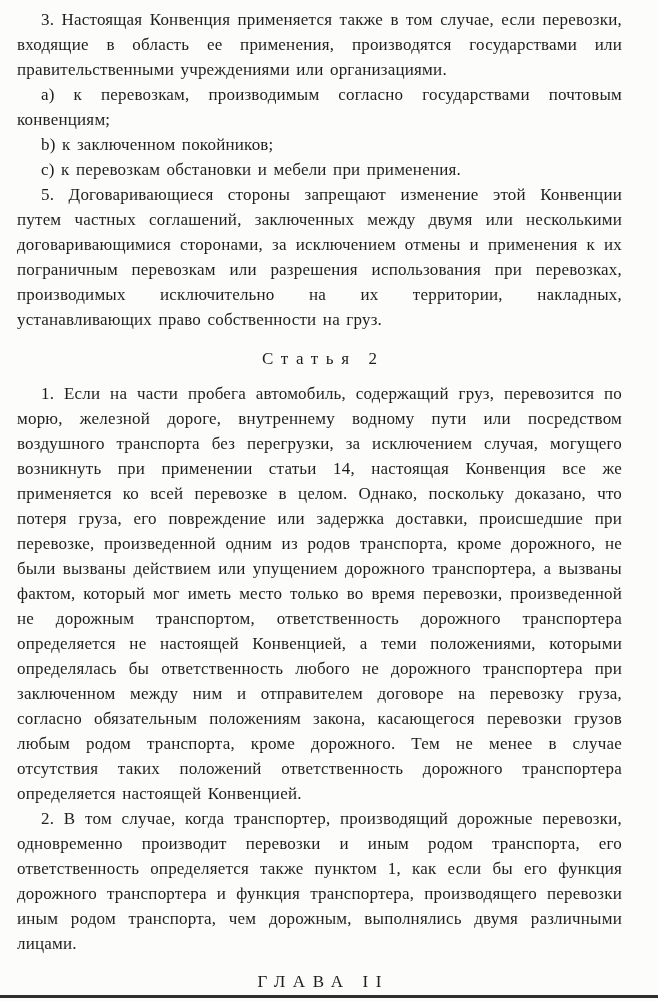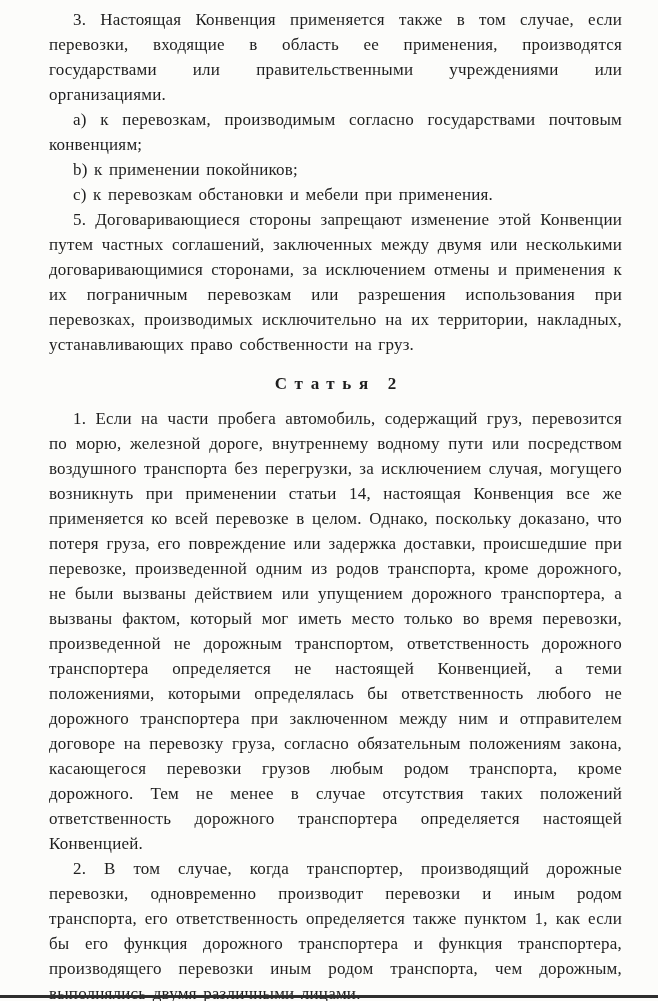--- a/index.html
+++ b/index.html
@@ -5,41 +5,41 @@
   html, body {
     margin: 0;
     padding: 0;
     background: #fcfcfa;
   }
   .page {
     position: relative;
     width: 658px;
     height: 1001px;
     box-sizing: border-box;
-    padding: 7px 36px 0 49px;
+    padding: 7px 36px 0 17px;
     overflow: hidden;
     background: #fcfcfa;
     font-family: "Liberation Serif", "DejaVu Serif", serif;
     font-size: 17px;
     line-height: 25px;
     color: #1e1e1e;
   }
   .body-para {
     margin: 0;
     text-align: justify;
     text-indent: 24px;
     word-spacing: 2px;
     letter-spacing: 0.2px;
   }
   .article-heading {
     text-align: center;
     letter-spacing: 0.45em;
     text-indent: 0.45em;
     margin: 14px 0 10px 0;
-    font-weight: bold;
+    font-weight: normal;
     font-size: 17px;
   }
   .chapter-heading {
     text-align: center;
     letter-spacing: 0.45em;
     text-indent: 0.45em;
     margin: 13px 0 0 0;
     font-weight: normal;
     font-size: 17px;
   }
@@ -55,21 +55,21 @@
 </head>
 <body>
 
 <div class="page">
 
   <p class="body-para">3. Настоящая Конвенция применяется также в том случае, если перевозки, входящие в область ее применения, производятся государствами или правительственными учреждениями или организациями.</p>
 
 
   <p class="body-para">a) к перевозкам, производимым согласно государствами почтовым конвенциям;</p>
 
-  <p class="body-para">b) к применении покойников;</p>
+  <p class="body-para">b) к заключенном покойников;</p>
 
   <p class="body-para">c) к перевозкам обстановки и мебели при применения.</p>
 
   <p class="body-para">5. Договаривающиеся стороны запрещают изменение этой Конвенции путем частных соглашений, заключенных между двумя или несколькими договаривающимися сторонами, за исключением отмены и применения к их пограничным перевозкам или разрешения использования при перевозках, производимых исключительно на их территории, накладных, устанавливающих право собственности на груз.</p>
 
   <div class="article-heading">Статья 2</div>
 
   <p class="body-para">1. Если на части пробега автомобиль, содержащий груз, перевозится по морю, железной дороге, внутреннему водному пути или посредством воздушного транспорта без перегрузки, за исключением случая, могущего возникнуть при применении статьи 14, настоящая Конвенция все же применяется ко всей перевозке в целом. Однако, поскольку доказано, что потеря груза, его повреждение или задержка доставки, происшедшие при перевозке, произведенной одним из родов транспорта, кроме дорожного, не были вызваны действием или упущением дорожного транспортера, а вызваны фактом, который мог иметь место только во время перевозки, произведенной не дорожным транспортом, ответственность дорожного транспортера определяется не настоящей Конвенцией, а теми положениями, которыми определялась бы ответственность любого не дорожного транспортера при заключенном между ним и отправителем договоре на перевозку груза, согласно обязательным положениям закона, касающегося перевозки грузов любым родом транспорта, кроме дорожного. Тем не менее в случае отсутствия таких положений ответственность дорожного транспортера определяется настоящей Конвенцией.</p>
 
   <p class="body-para">2. В том случае, когда транспортер, производящий дорожные перевозки, одновременно производит перевозки и иным родом транспорта, его ответственность определяется также пунктом 1, как если бы его функция дорожного транспортера и функция транспортера, производящего перевозки иным родом транспорта, чем дорожным, выполнялись двумя различными лицами.</p>

